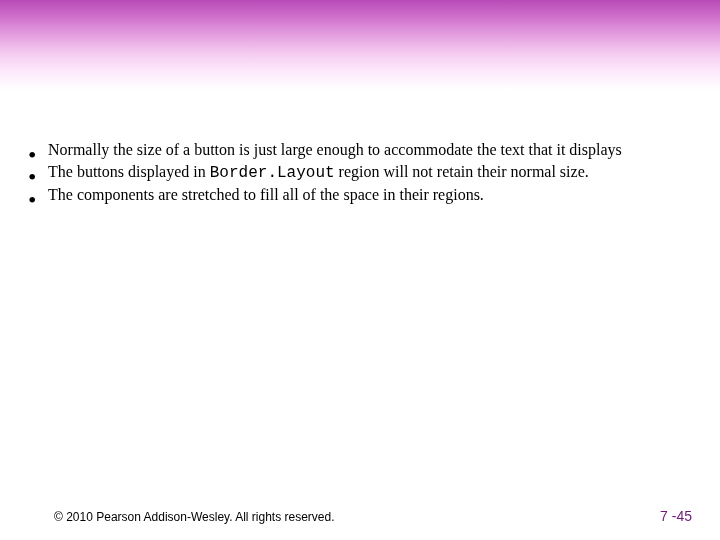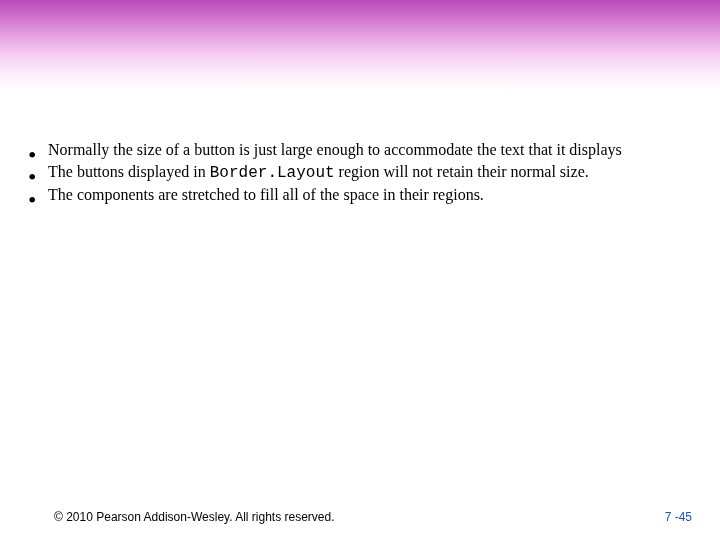--- a/index.html
+++ b/index.html
@@ -76,22 +76,22 @@
     font-family: Arial, Helvetica, sans-serif;
     font-size: 12px;
     color: #000000;
     margin-left: 32px;
   }
   .footer-right {
     position: absolute;
     bottom: 16px;
     right: 28px;
     font-family: Arial, Helvetica, sans-serif;
-    font-size: 12px;
-    color: #1d4ed8;
+    font-size: 14px;
+    color: #701a75;
   }
 </style>
 </head>
 <body>
 
 <div class="slide">
   <div class="banner"></div>
 
 
   <div class="body">

